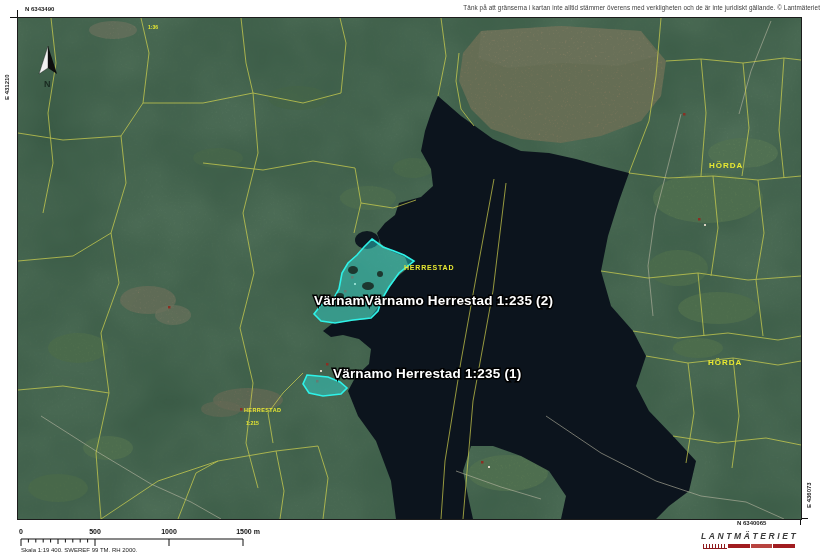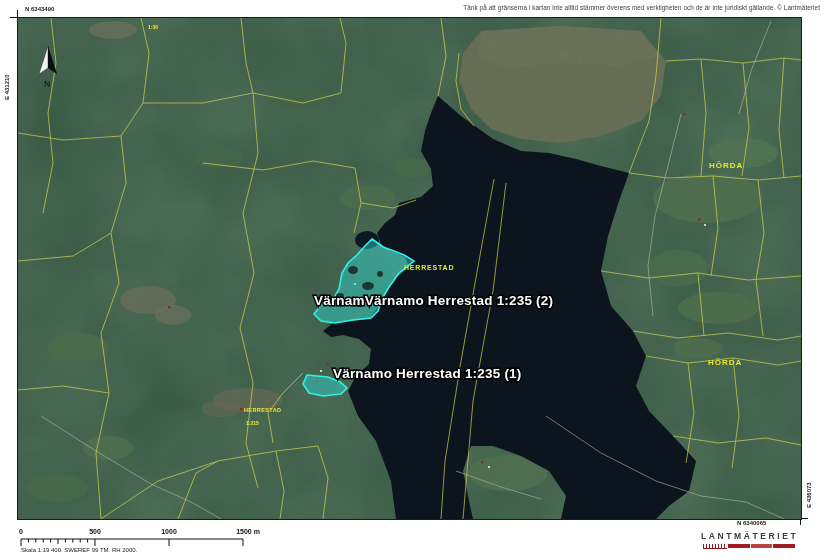--- a/index.html
+++ b/index.html
@@ -20,21 +20,21 @@
     position:absolute;left:17px;top:17px;width:783px;height:501px;
     border:1px solid #1c1c1c;box-sizing:content-box;background:#31503d;
   }
   .corner-tick{position:absolute;background:#111;}
   
   .sb-num{position:absolute;top:528px;font-size:7px;font-weight:bold;color:#111;transform:translateX(-50%);white-space:nowrap;}
   .sb-caption{position:absolute;left:21px;top:547px;font-size:6px;color:#222;}
   
   .logo-text{
     position:absolute;left:701px;top:531px;width:100px;font-size:8.5px;font-weight:bold;
-    color:#3c3c3c;letter-spacing:2.6px;white-space:nowrap;
+    color:#3c3c3c;letter-spacing:2.6px;white-space:nowrap;font-style:italic;
   }
   .logo-bar{position:absolute;left:703px;top:544px;width:92px;height:4px;display:flex;}
   .logo-bar .seg1{width:24px;height:100%;border-bottom:1px solid #8e1a1d;
     background:repeating-linear-gradient(90deg,#8e1a1d 0 1px,transparent 1px 3px);}
   .logo-bar .seg{flex:1;height:100%;background:#a11c20;margin-left:1px;}
   .logo-bar .seg.outline{background:#b8433f;}
   svg text{font-family:"Liberation Sans", sans-serif;}
   .yellow-label{fill:#e8e832;font-weight:bold;}
   .hl-label{
     fill:#ffffff;stroke:#000000;stroke-width:3px;paint-order:stroke;

